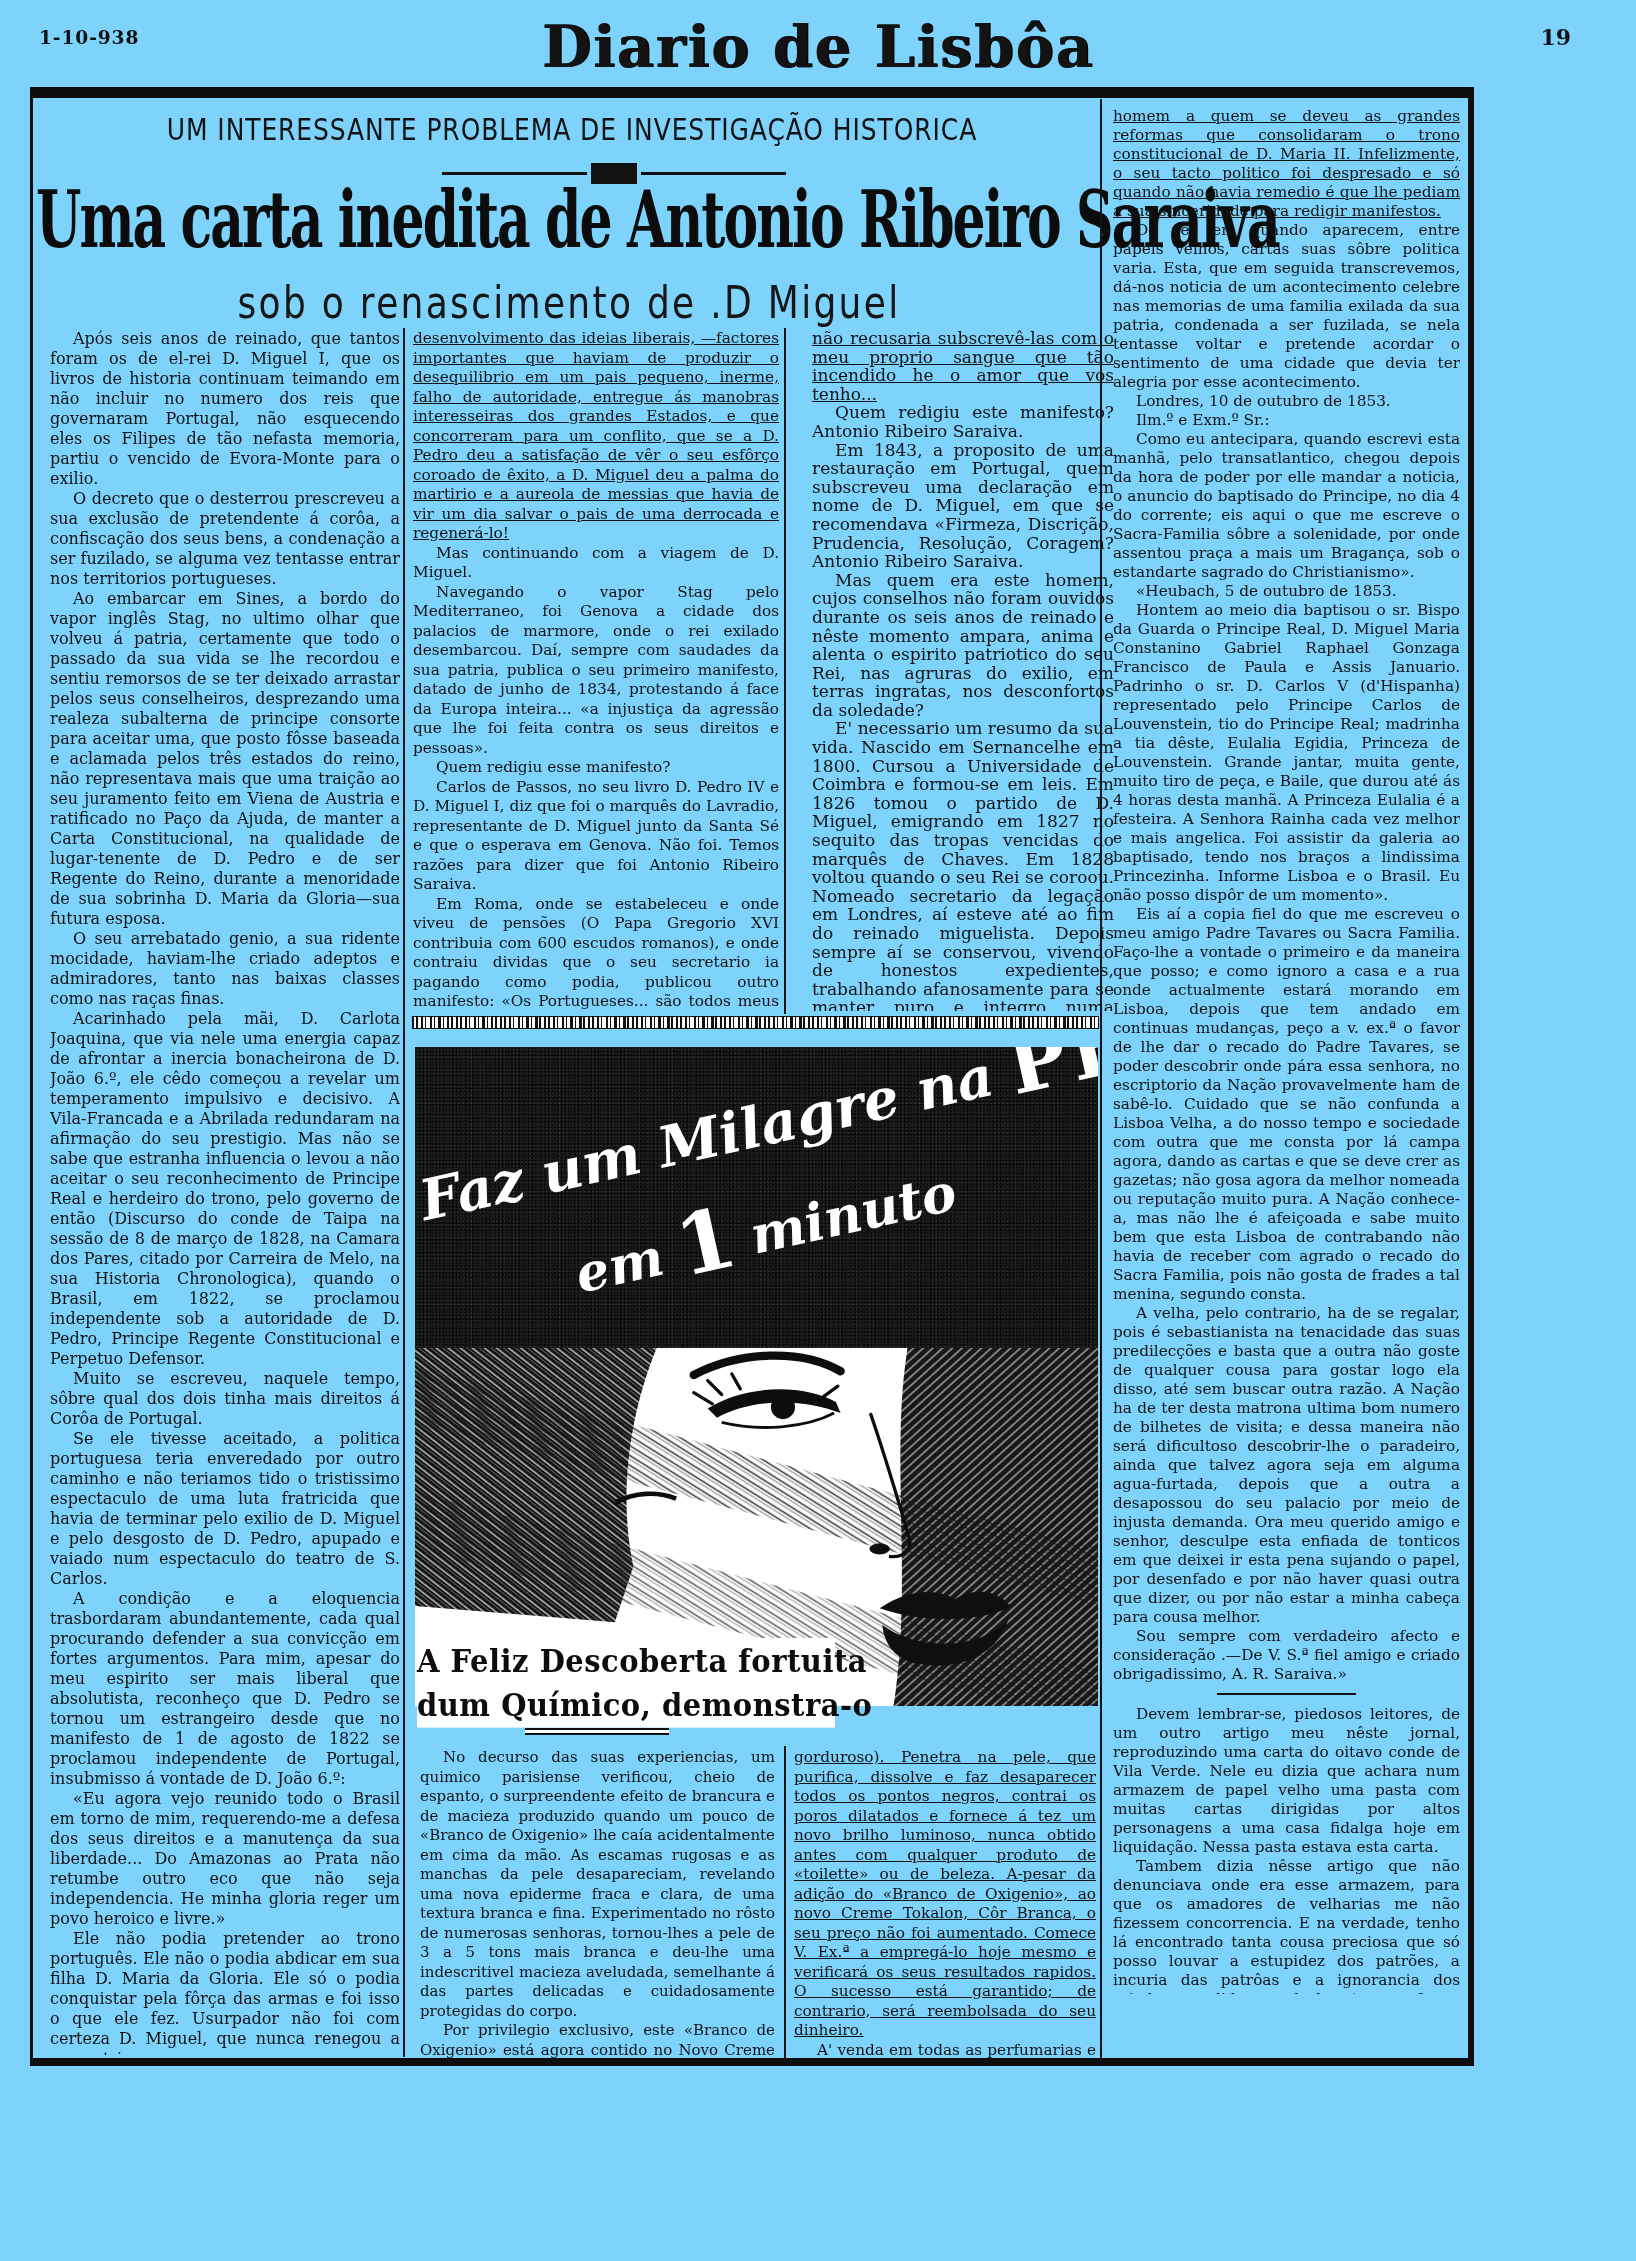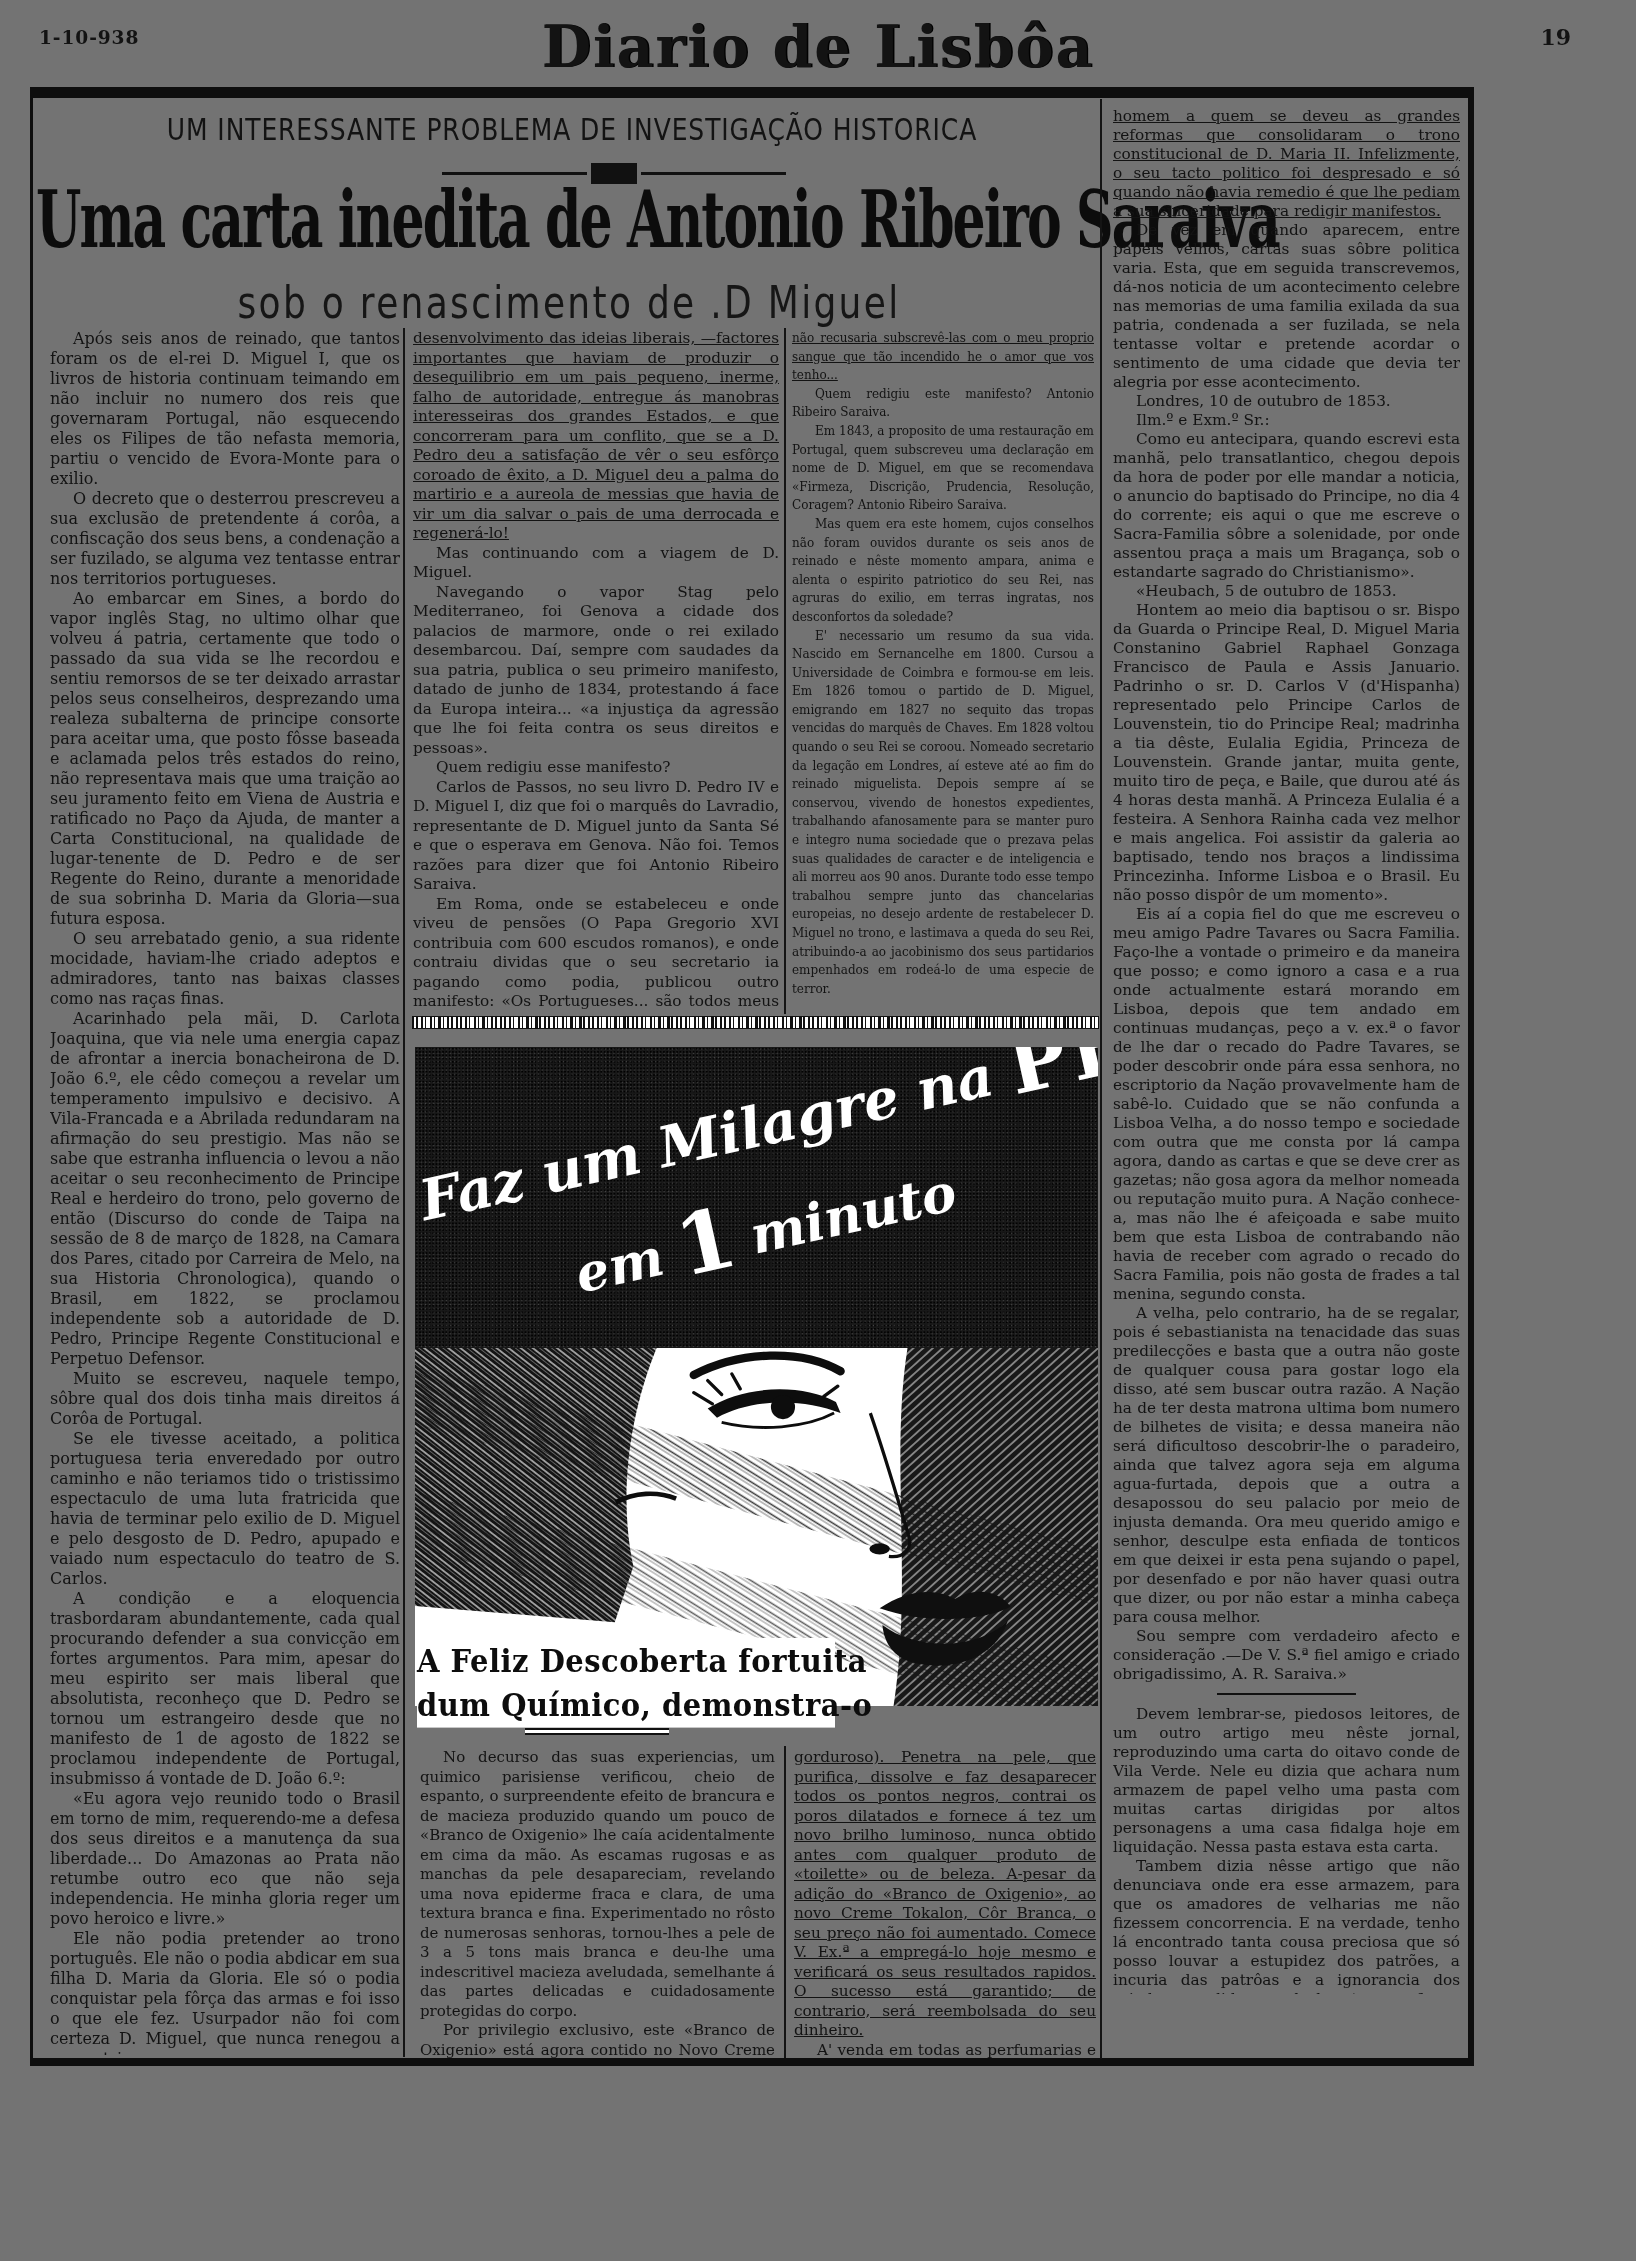--- a/index.html
+++ b/index.html
@@ -1,16 +1,16 @@
 <!DOCTYPE html>
 <html style="font-size:7.4px"><head>
 <meta charset="utf-8">
 <style>
   html,body{margin:0;padding:0;background:#e8e8e4;}
-  .page{position:relative;width:1636px;height:2261px;background:#737373;color:#131313;
+  .page{position:relative;width:1636px;height:2261px;background:#7dd3fc;color:#131313;
         font-family:"DejaVu Serif","Liberation Serif",serif;overflow:hidden;}
   
   .date{position:absolute;left:39px;top:27px;font-size:18.6px;font-weight:bold;letter-spacing:0.9px;}
   .masthead{position:absolute;left:0;top:13px;width:1636px;text-align:center;
             font-size:57px;font-weight:bold;letter-spacing:1.9px;
             text-shadow:1.4px 0 #000;}
   .pagenum{position:absolute;right:65px;top:24px;font-size:22px;font-weight:bold;}
   
   .frame{position:absolute;left:30px;top:87px;width:1444px;height:1979px;box-sizing:border-box;
          border-style:solid;border-color:#0e0e0e;border-width:11px 6.5px 8.4px 3.3px;}
@@ -27,21 +27,21 @@
             transform:scaleY(1.5);transform-origin:top;color:#0c0c0c;}
   .subheadline{position:absolute;left:36px;top:277px;width:1066px;margin:0;text-align:center;
             font-family:"DejaVu Sans","Liberation Sans",sans-serif;font-weight:normal;
             font-size:36px;letter-spacing:2.3px;transform:scaleY(1.25);transform-origin:top;color:#161616;}
   
   .col{position:absolute;text-align:justify;overflow:hidden;}
   .col p{margin:0;text-indent:23px;}
   .noindent-first > p:first-child{text-indent:0;text-decoration:underline;}
   .col1{left:50px;top:329px;width:350px;height:1726px;font-size:16px;line-height:20px;}
   .col2{left:413px;top:329px;width:366px;height:682px;font-size:15.3px;line-height:19.5px;}
-  .col3{left:792px;top:329px;width:302px;height:682px;font-size:12px;line-height:18.6px;}
+  .col3{left:812px;top:329px;width:302px;height:682px;font-size:17px;line-height:18.6px;}
   .col4{left:1113px;top:107px;width:347px;height:1887px;font-size:15.3px;line-height:19px;}
   .vr{position:absolute;width:1.9px;background:#141414;}
   .vr1{left:403px;top:328px;height:1729px;}
   .vr2{left:784px;top:328px;height:686px;}
   .vr3{left:1100px;top:99px;height:1960px;}
   .vr4{left:784px;top:1746px;height:312px;}
   .short-divider{width:139px;border:none;border-top:2.3px solid #111;margin:9.3px auto;}
   
   .hatchrule{position:absolute;left:412px;top:1016px;width:687px;height:13px;box-sizing:border-box;
              border-top:1.4px solid #111;border-bottom:1.4px solid #111;

